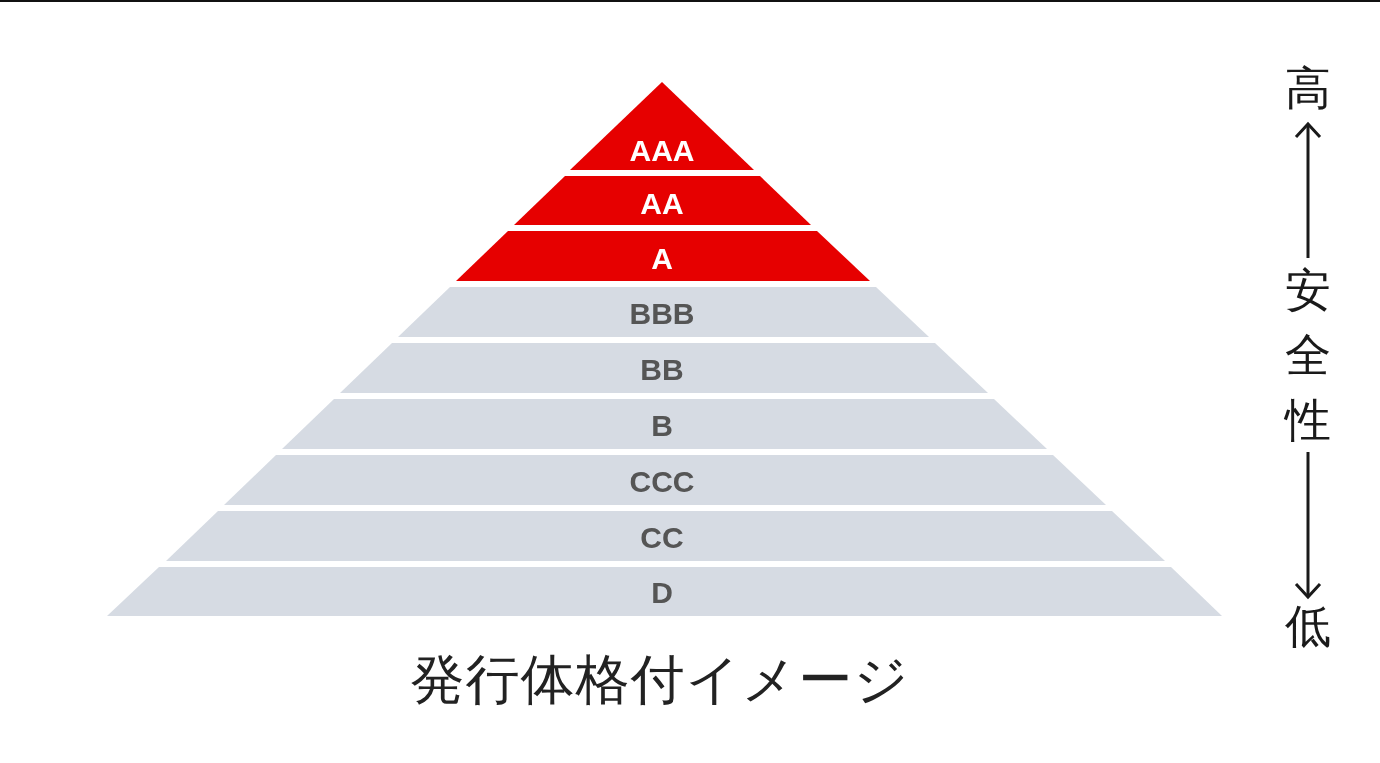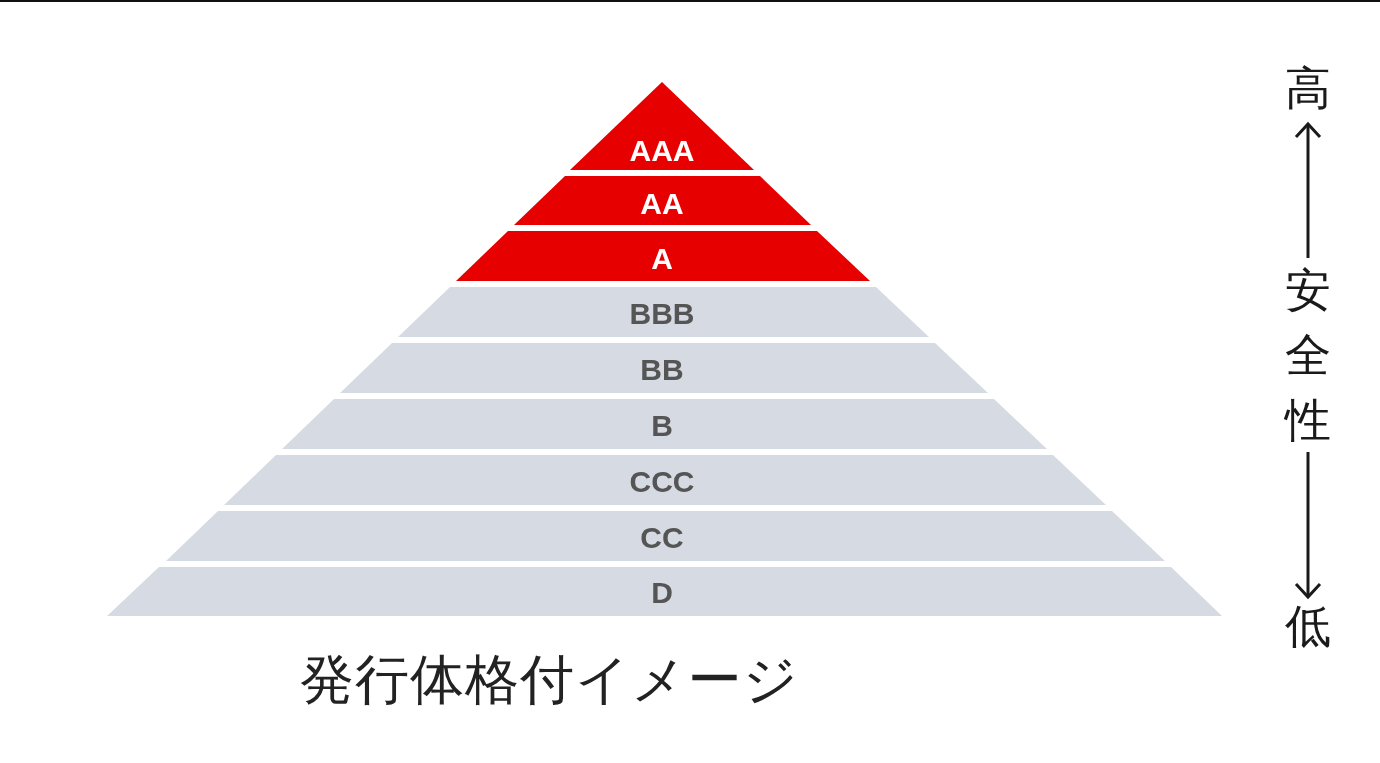--- a/index.html
+++ b/index.html
@@ -8,21 +8,21 @@
     font-family: "DejaVu Sans", sans-serif;
   }
   .top-rule { position: absolute; left: 0; top: 0; width: 1380px; height: 2px; background: #111; }
   svg.pyramid { position: absolute; left: 0; top: 0; }
   .band-label {
     font-family: "Liberation Sans", sans-serif; font-weight: bold; font-size: 30px;
     text-anchor: middle; dominant-baseline: central;
   }
   .caption {
     position: absolute; left: 300px; width: 720px; top: 640px; height: 80px;
-    font-size: 54px; line-height: 80px; color: #222;
+    text-align: center; font-size: 54px; line-height: 80px; color: #222;
     font-family: "DejaVu Sans", sans-serif; letter-spacing: 1px;
   }
   .side-char {
     position: absolute; left: 1280px; width: 56px; text-align: center;
     font-size: 46px; line-height: 56px; color: #1a1a1a; font-family: "DejaVu Sans", sans-serif;
   }
   svg.axis { position: absolute; left: 1280px; top: 0; }
 </style>
 </head>
 <body>

